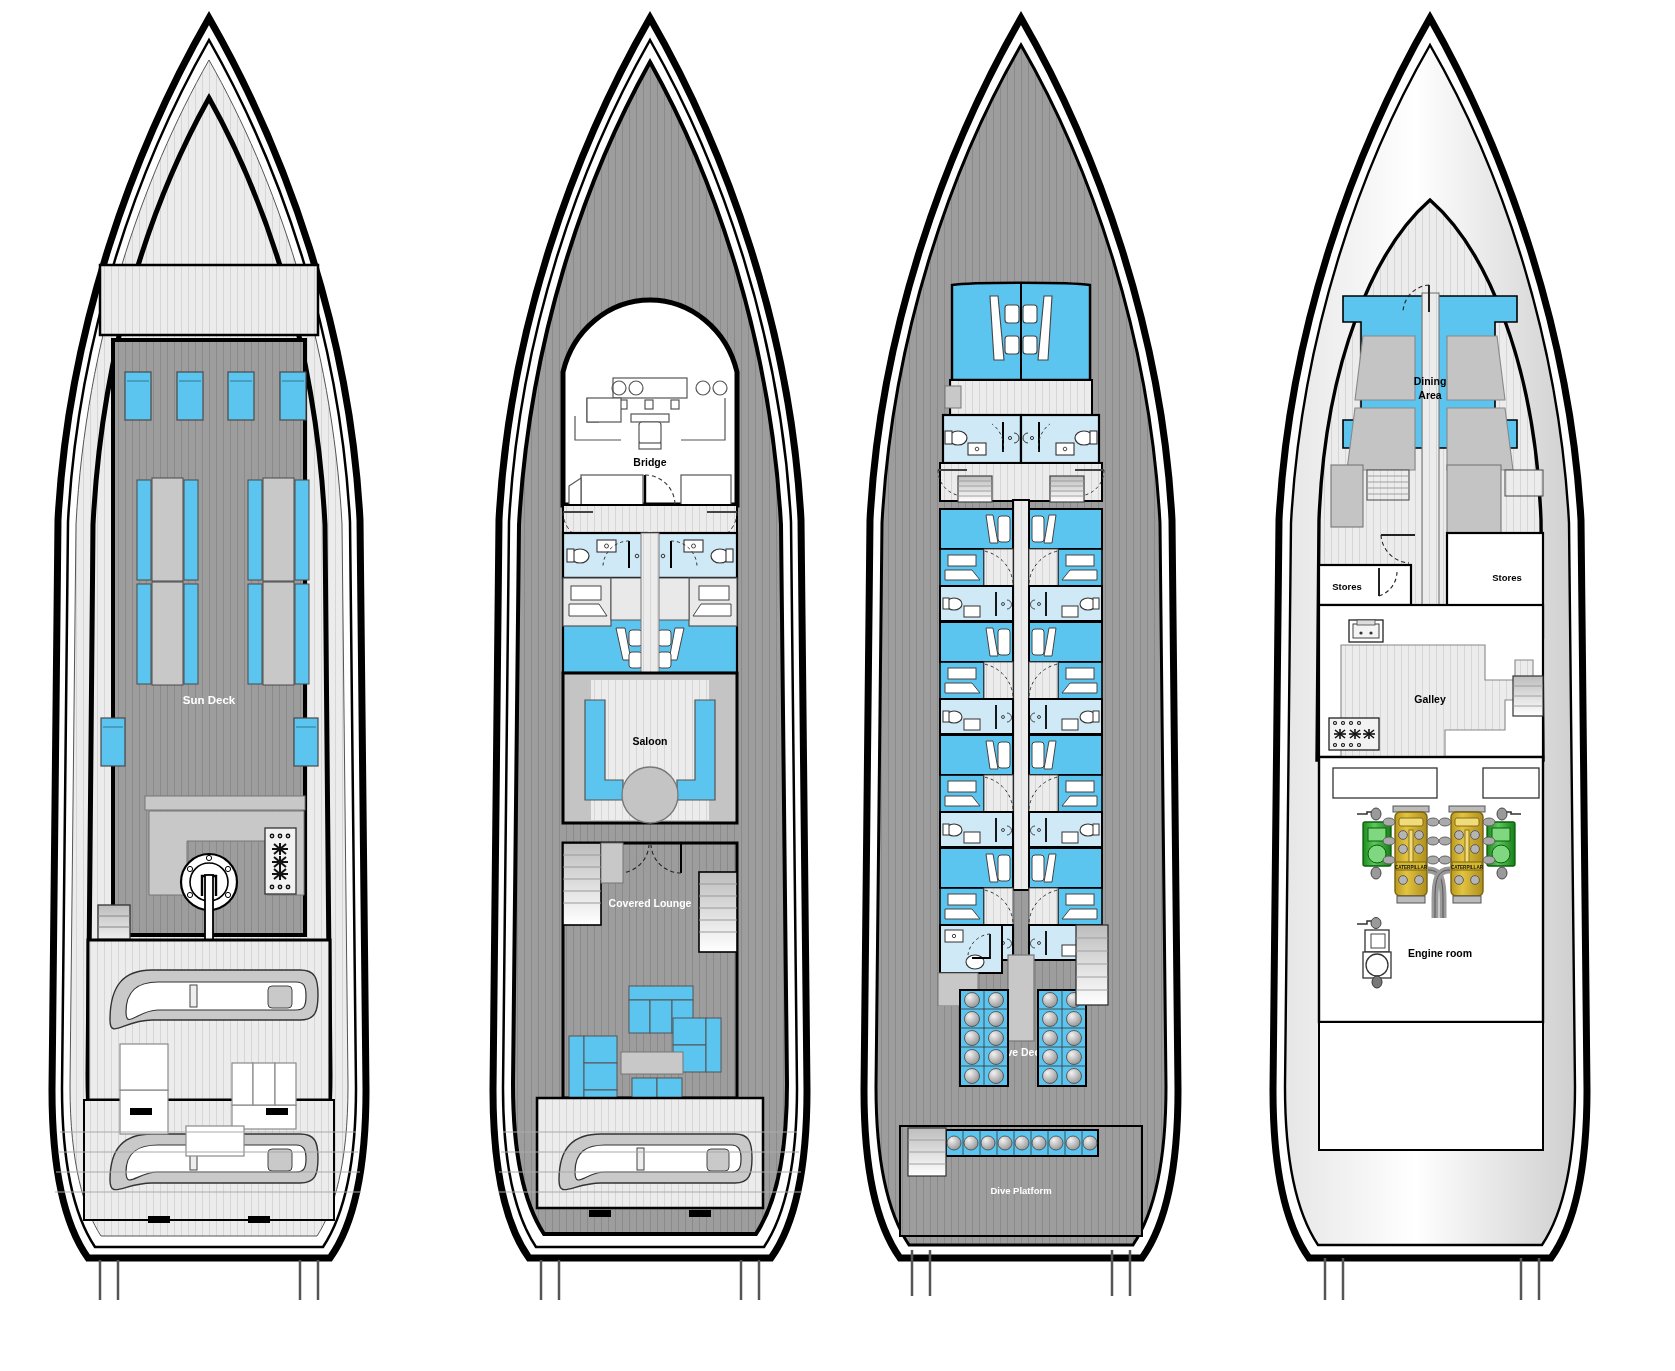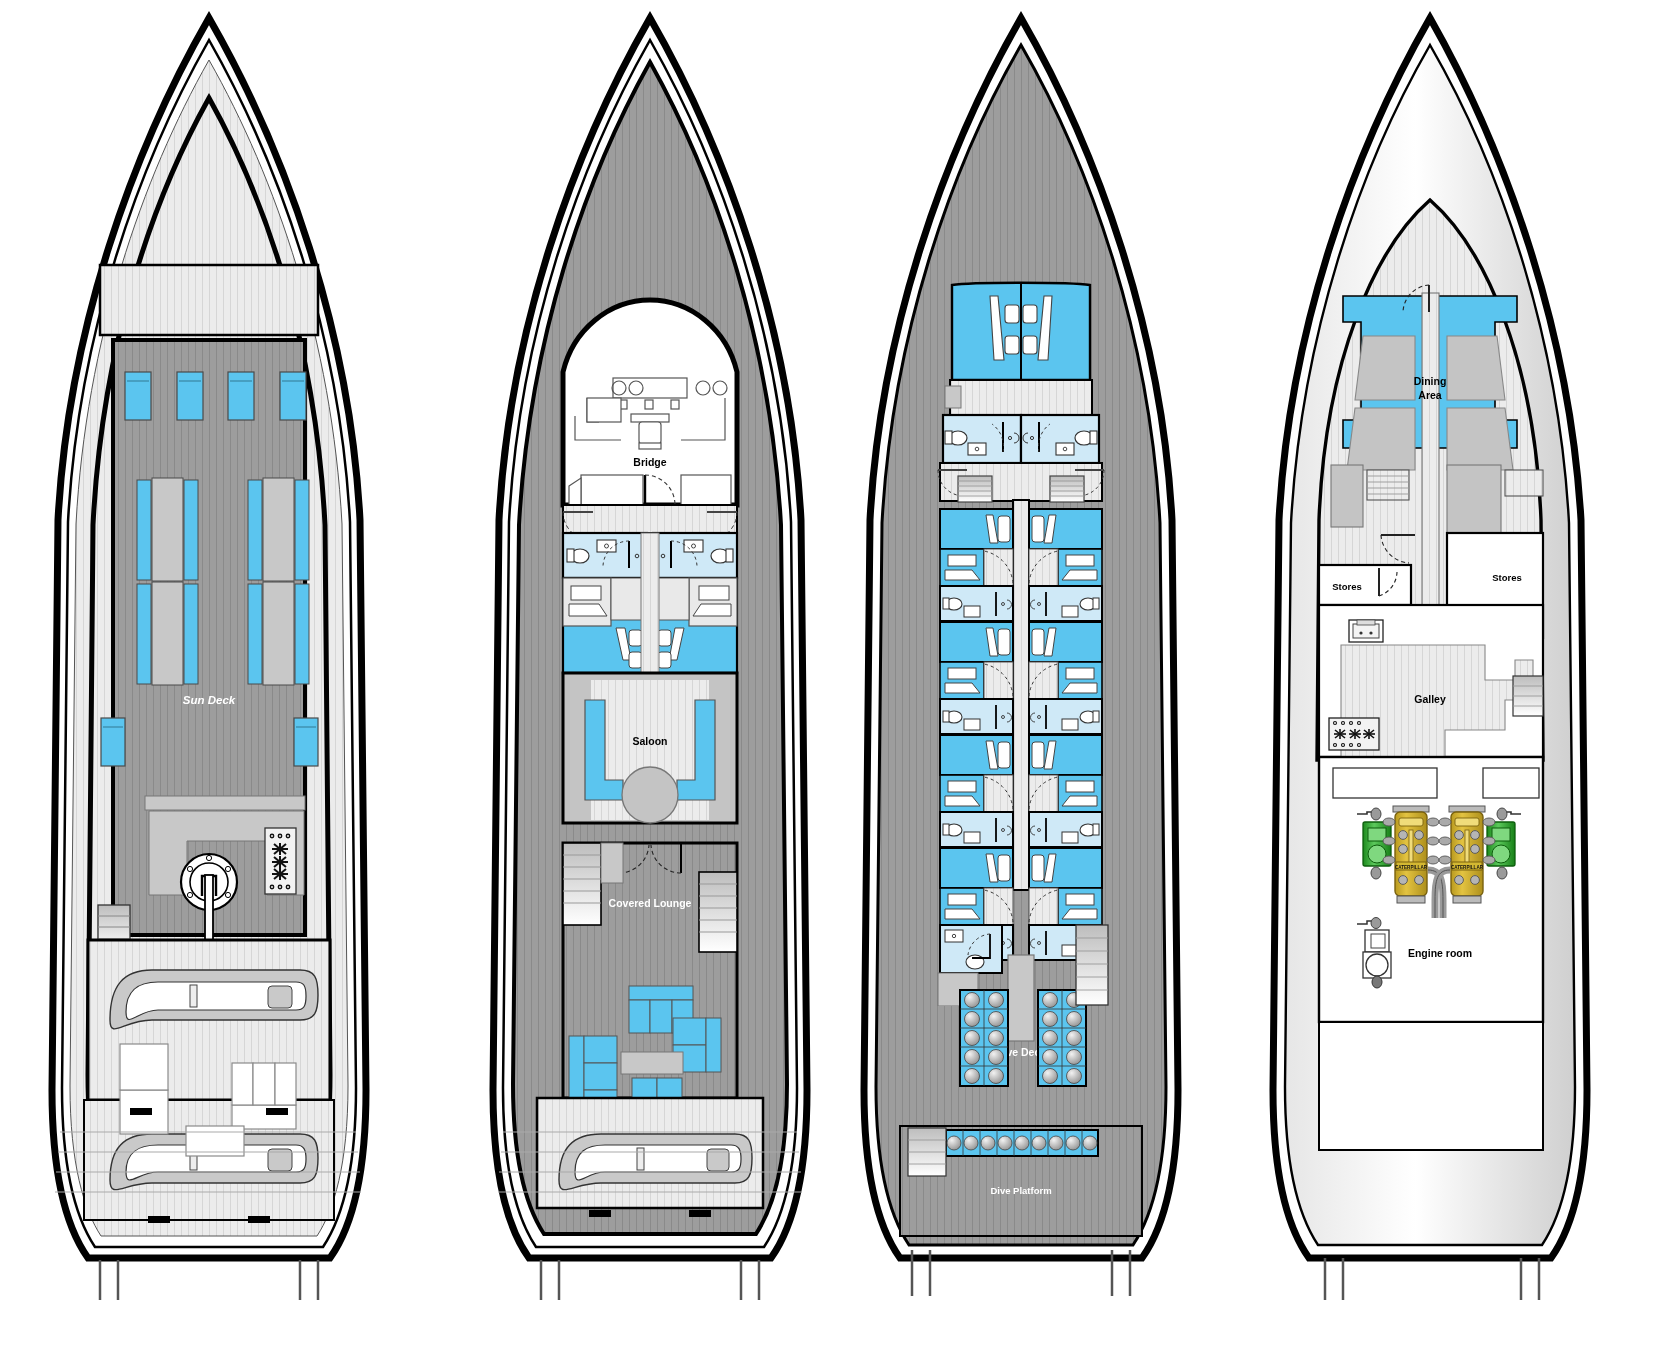--- a/index.html
+++ b/index.html
@@ -1,19 +1,19 @@
 <!DOCTYPE html>
 <html><head>
 <meta charset="utf-8">
 <style>
   html,body{margin:0;padding:0;background:#ffffff;}
   body{width:1675px;height:1371px;position:relative;overflow:hidden;
        font-family:"Liberation Sans", sans-serif;}
   .deck{position:absolute;top:0;height:1141px;width:418px;}
-  #deck1{left:0;font-style:italic;} #deck2{left:441px;} #deck3{left:812px;} #deck4{left:1185px;}
+  #deck1{left:0;} #deck2{left:441px;} #deck3{left:812px;} #deck4{left:1185px;}
   svg{display:block;}
   .lbl{font-weight:bold;font-family:"Liberation Sans",sans-serif;}
 </style>
 </head>
 <body>
 
 <div class="deck" id="deck1">
 <svg width="418" height="1371" viewBox="0 0 418 1371" xmlns="http://www.w3.org/2000/svg">
   <defs>
     <pattern id="teakD" width="7" height="10" patternUnits="userSpaceOnUse">

